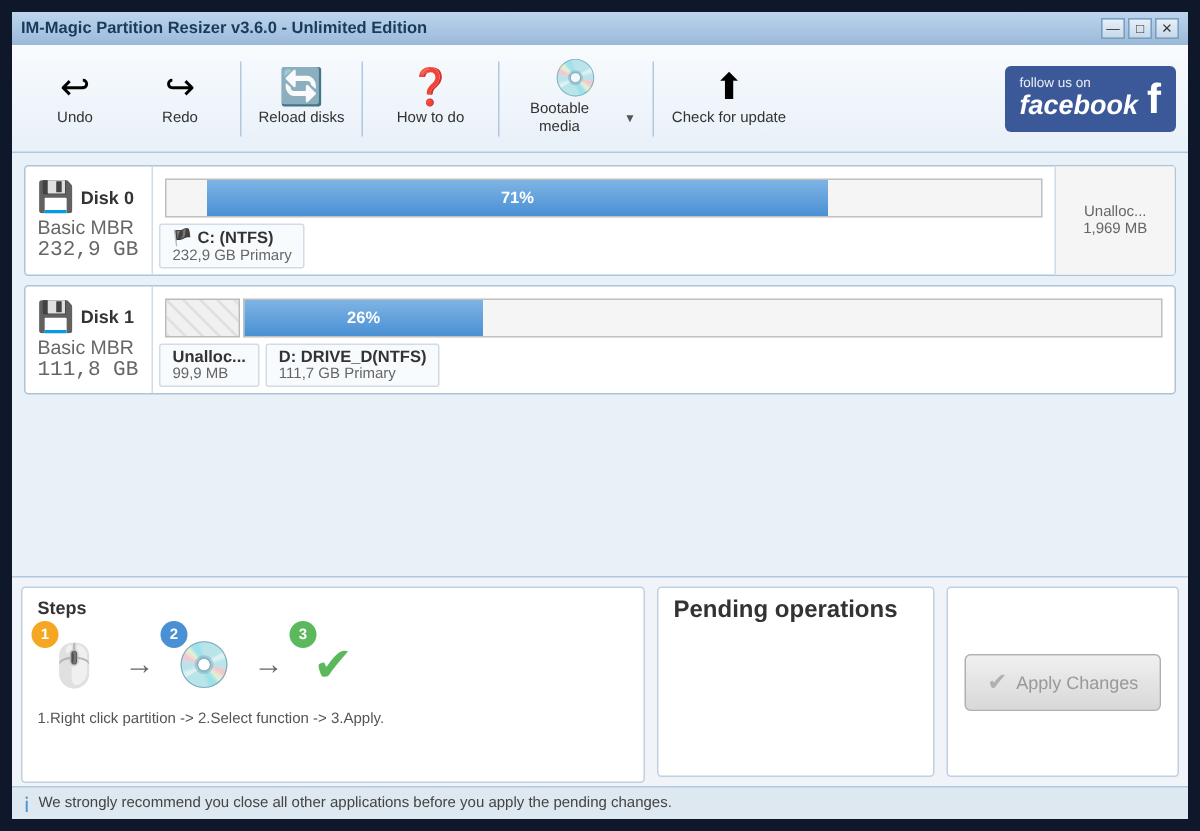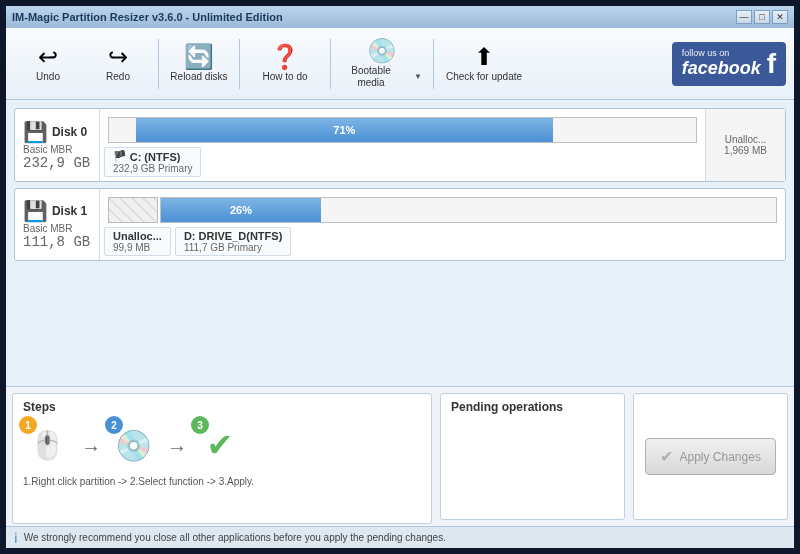--- a/index.html
+++ b/index.html
@@ -7,21 +7,21 @@
       font-family: 'Segoe UI', Tahoma, sans-serif;
       font-size: 12px;
       background: #f0f0f0;
       width: 800px;
       height: 554px;
       overflow: hidden;
     }
     .window {
       width: 800px;
       height: 554px;
-      border: 6px solid #0f172a;
+      border: 8px solid #0f172a;
       background: #f0f4f8;
       display: flex;
       flex-direction: column;
     }
     .title-bar {
       background: linear-gradient(to bottom, #bcd5ed, #9bb9d8);
       height: 22px;
       display: flex;
       align-items: center;
       justify-content: space-between;
@@ -140,21 +140,21 @@
       justify-content: center;
       border-right: 1px solid #d0dce8;
       flex-shrink: 0;
     }
     .disk-info .disk-name {
       font-weight: bold;
       font-size: 12px;
       color: #333;
     }
     .disk-info .disk-type {
-      font-size: 10px;
+      font-size: 13px;
       color: #666;
     }
     .disk-info .disk-size {
       font-size: 14px;
       color: #666;
       font-family: Liberation Mono, monospace;
     }
     .partition-bar-container {
       height: 26px;
       display: flex;
@@ -293,21 +293,21 @@
     .pending-section {
       width: 185px;
       border: 1px solid #c0d0e0;
       background: white;
       margin: 6px 4px 6px 4px;
       border-radius: 3px;
       padding: 6px 10px;
     }
     .pending-title {
       font-weight: bold;
-      font-size: 12px;
+      font-size: 16px;
       color: #333;
       margin-bottom: 6px;
     }
     .apply-section {
       width: 155px;
       border: 1px solid #c0d0e0;
       background: white;
       margin: 6px 6px 6px 4px;
       border-radius: 3px;
       display: flex;

